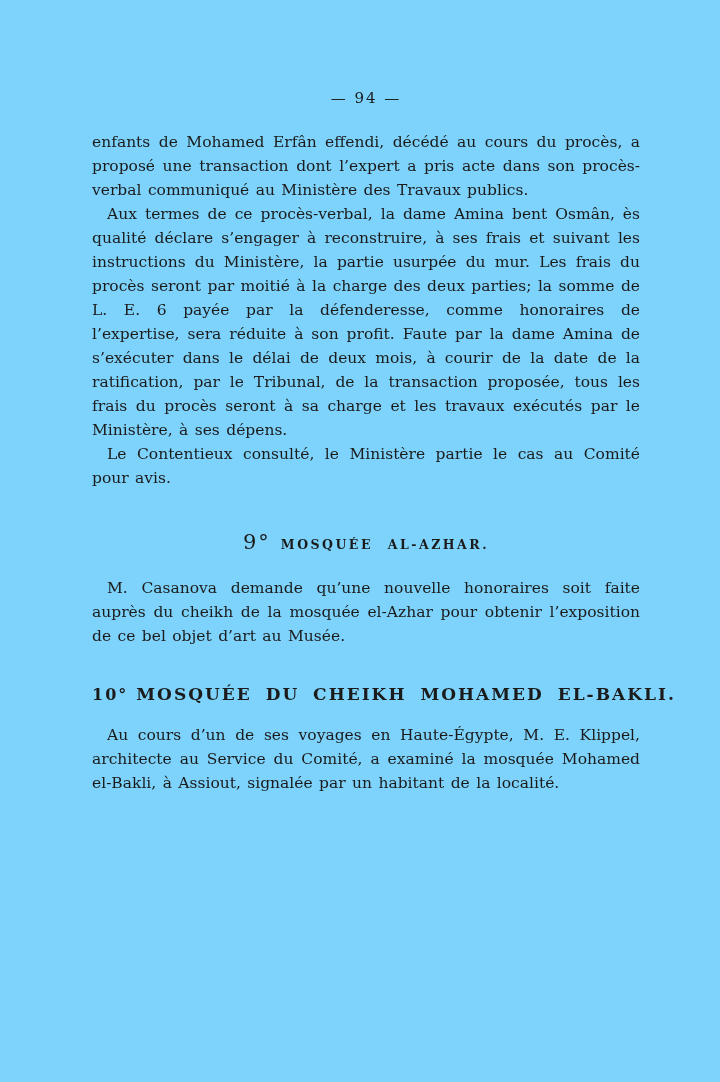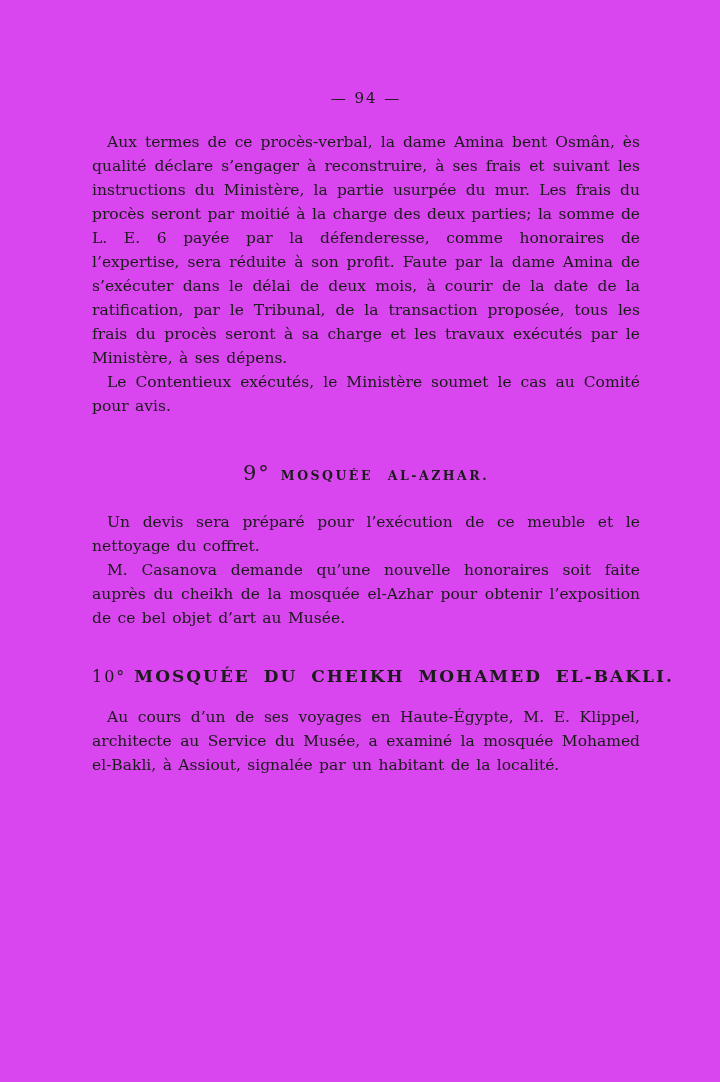--- a/index.html
+++ b/index.html
@@ -4,21 +4,21 @@
 <style>
   html, body {
     margin: 0;
     padding: 0;
     background: #ffffff;
   }
   .sheet {
     position: relative;
     width: 720px;
     height: 1082px;
-    background: #d946ef;
+    background: #7dd3fc;
     box-sizing: border-box;
     padding: 90px 80px 0 92px;
     overflow: hidden;
     font-family: "DejaVu Serif", serif;
     color: #1b1b1b;
   }
   .pagenum {
     text-align: center;
     font-size: 15px;
     line-height: 16px;
@@ -33,73 +33,73 @@
     text-align: justify;
     text-indent: 15px;
     word-spacing: 1.5px;
   }
   .para.noindent {
     text-indent: 0;
   }
   .heading {
     margin: 38px 0 18px 0;
     text-align: center;
-    line-height: 32px;
+    line-height: 26px;
     white-space: nowrap;
   }
   .heading .hnum {
     font-size: 21px;
     font-weight: normal;
     margin-right: 10px;
     letter-spacing: 2px;
   }
   .heading .htitle {
     font-size: 12.5px;
     font-weight: bold;
     letter-spacing: 2.5px;
     word-spacing: 8px;
   }
   .heading.h10 {
     margin: 34px 0 18px 0;
     line-height: 20px;
   }
   .heading.h10 .hnum {
     font-size: 16px;
-    font-weight: normal;
+    font-weight: bold;
     margin-right: 8px;
     letter-spacing: 2px;
   }
   .heading.h10 .htitle {
     font-size: 17px;
     letter-spacing: 2px;
     word-spacing: 6px;
   }
 </style>
 </head>
 <body>
 
 <div class="sheet">
 
   <div class="pagenum">— 94 —</div>
 
+  <p class="para noindent">enfants de Mohamed Erfân effendi, décédé au cours du procès, a proposé une transaction dont l’expert a pris acte dans son procès-verbal communiqué au Ministère des Travaux publics.</p>
 
   <p class="para">Aux termes de ce procès-verbal, la dame Amina bent Osmân, ès qualité déclare s’engager à reconstruire, à ses frais et suivant les instructions du Ministère, la partie usurpée du mur. Les frais du procès seront par moitié à la charge des deux parties; la somme de L. E. 6 payée par la défenderesse, comme honoraires de l’expertise, sera réduite à son profit. Faute par la dame Amina de s’exécuter dans le délai de deux mois, à courir de la date de la ratification, par le Tribunal, de la transaction proposée, tous les frais du procès seront à sa charge et les travaux exécutés par le Ministère, à ses dépens.</p>
 
-  <p class="para">Le Contentieux exécutés, le Ministère soumet le cas au Comité pour avis.</p>
+  <p class="para">Le Contentieux consulté, le Ministère partie le cas au Comité pour avis.</p>
 
 
   <h2 class="heading h9">
     <span class="hnum">9°</span><span class="htitle">MOSQUÉE AL-AZHAR.</span>
   </h2>
 
 
-  <p class="para">Un devis sera préparé pour l’exécution de ce meuble et le nettoyage du coffret.</p>
 
   <p class="para">M. Casanova demande qu’une nouvelle honoraires soit faite auprès du cheikh de la mosquée el-Azhar pour obtenir l’exposition de ce bel objet d’art au Musée.</p>
 
   <h2 class="heading h10">
     <span class="hnum">10°</span><span class="htitle">MOSQUÉE DU CHEIKH MOHAMED EL-BAKLI.</span>
   </h2>
 
-  <p class="para">Au cours d’un de ses voyages en Haute-Égypte, M. E. Klippel, architecte au Service du Musée, a examiné la mosquée Mohamed el-Bakli, à Assiout, signalée par un habitant de la localité.</p>
+  <p class="para">Au cours d’un de ses voyages en Haute-Égypte, M. E. Klippel, architecte au Service du Comité, a examiné la mosquée Mohamed el-Bakli, à Assiout, signalée par un habitant de la localité.</p>
 
 
 </div>
 
 </body></html>

